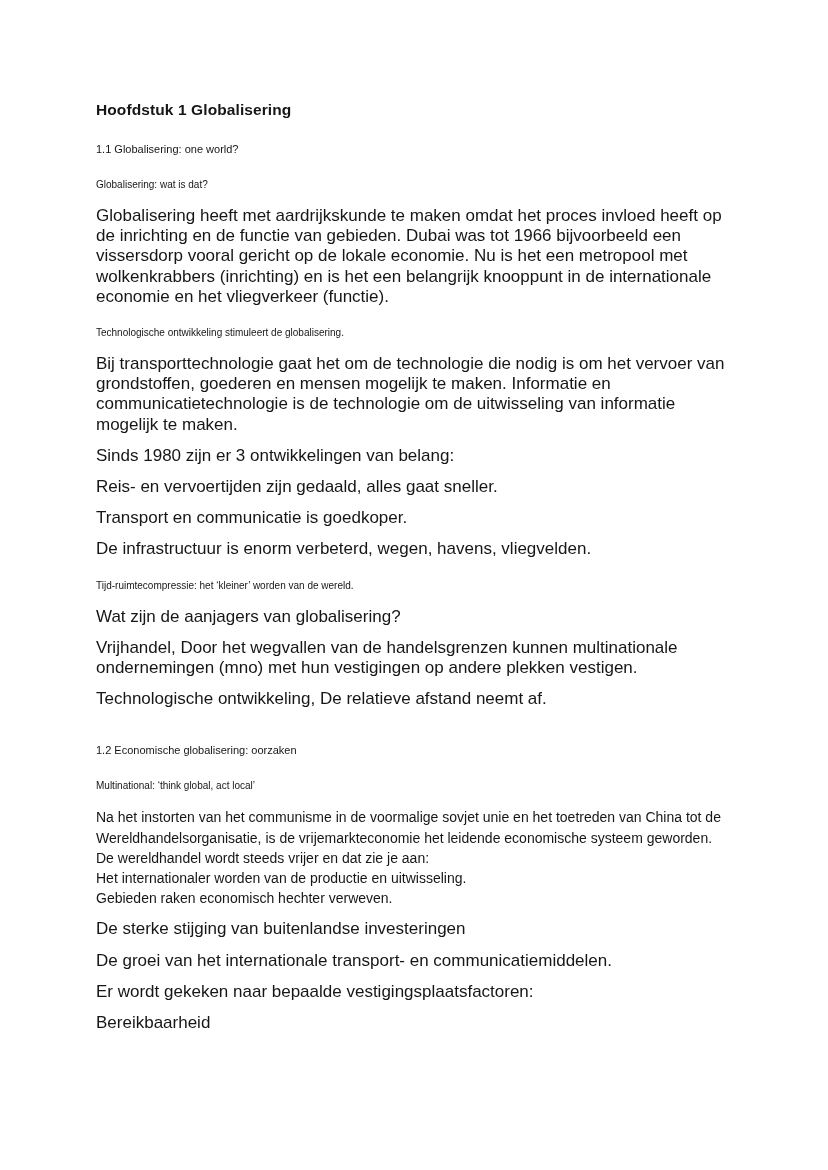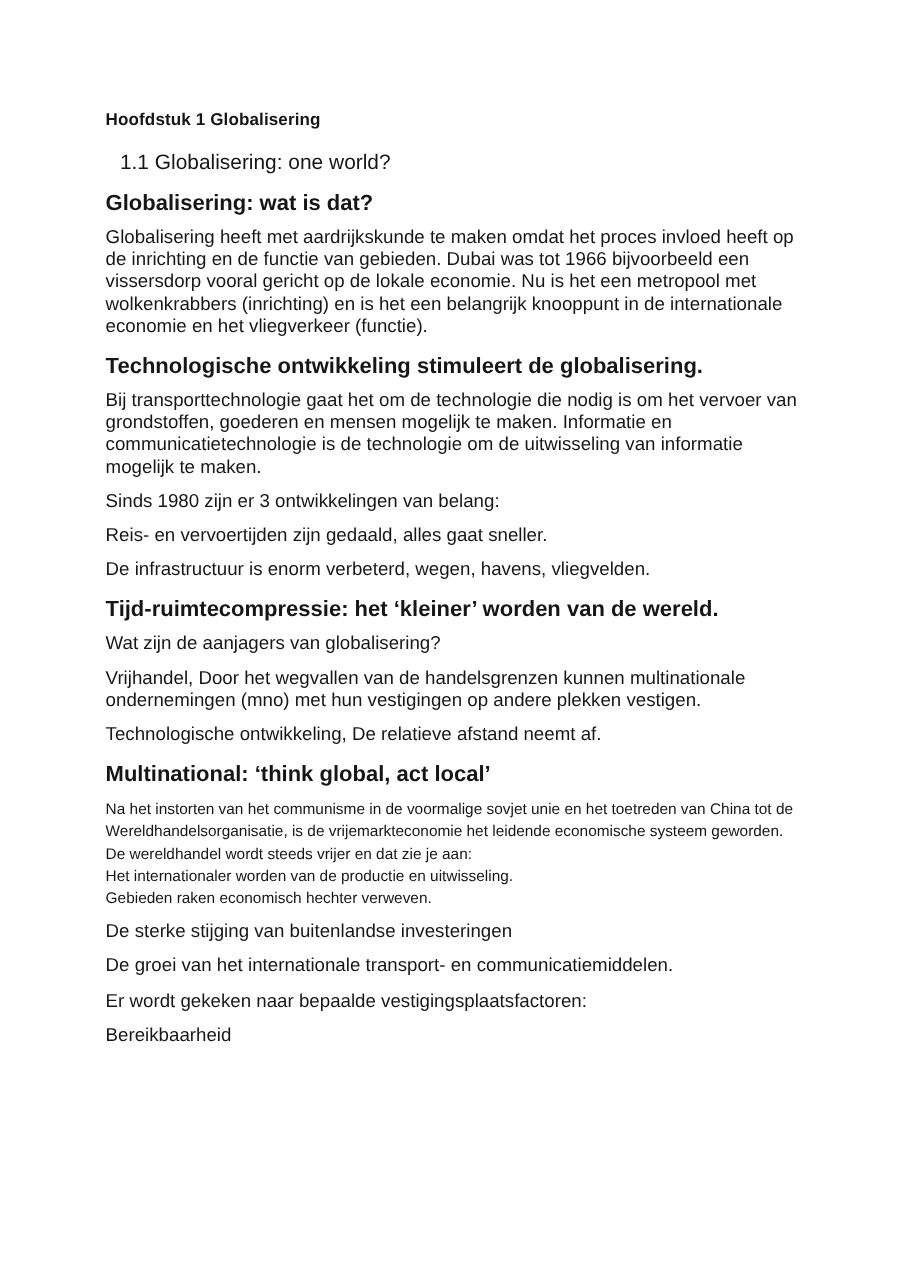--- a/index.html
+++ b/index.html
@@ -28,29 +28,29 @@
   
   .doc-title {
     font-size: 15.5px;
     font-weight: bold;
     line-height: 20px;
     margin: 0 0 19px 0;
     letter-spacing: 0.1px;
   }
   
   .section-line {
-    font-size: 19px;
+    font-size: 11px;
     font-weight: normal;
     line-height: 20px;
-    margin: 0 0 11px 13px;
+    margin: 0 0 11px 0;
   }
   
   .subheading {
-    font-size: 20px;
-    font-weight: bold;
+    font-size: 10px;
+    font-weight: normal;
     line-height: 20px;
     margin: 16px 0 11px 0;
   }
   
   .para {
     font-size: 17px;
     font-weight: normal;
     line-height: 20.2px;
     margin: 0 0 11px 0;
     text-align: left;
@@ -86,31 +86,33 @@
     <p class="para">Globalisering heeft met aardrijkskunde te maken omdat het proces invloed heeft op de inrichting en de functie van gebieden. Dubai was tot 1966 bijvoorbeeld een vissersdorp vooral gericht op de lokale economie. Nu is het een metropool met wolkenkrabbers (inrichting) en is het een belangrijk knooppunt in de internationale economie en het vliegverkeer (functie).</p>
 
     <h2 class="subheading">Technologische ontwikkeling stimuleert de globalisering.</h2>
 
     <p class="para">Bij transporttechnologie gaat het om de technologie die nodig is om het vervoer van grondstoffen, goederen en mensen mogelijk te maken. Informatie en communicatietechnologie is de technologie om de uitwisseling van informatie mogelijk te maken.</p>
 
     <p class="para">Sinds 1980 zijn er 3 ontwikkelingen van belang:</p>
 
     <p class="para">Reis- en vervoertijden zijn gedaald, alles gaat sneller.</p>
 
+    <p class="para">Transport en communicatie is goedkoper.</p>
 
     <p class="para">De infrastructuur is enorm verbeterd, wegen, havens, vliegvelden.</p>
 
     <h2 class="subheading">Tijd-ruimtecompressie: het ‘kleiner’ worden van de wereld.</h2>
 
     <p class="para">Wat zijn de aanjagers van globalisering?</p>
 
     <p class="para">Vrijhandel, Door het wegvallen van de handelsgrenzen kunnen multinationale ondernemingen (mno) met hun vestigingen op andere plekken vestigen.</p>
 
     <p class="para">Technologische ontwikkeling, De relatieve afstand neemt af.</p>
 
+    <div class="section-line section-gap">1.2 Economische globalisering: oorzaken</div>
 
     <h2 class="subheading">Multinational: ‘think global, act local’</h2>
 
     <div class="tight-block">Na het instorten van het communisme in de voormalige sovjet unie en het toetreden van China tot de Wereldhandelsorganisatie, is de vrijemarkteconomie het leidende economische systeem geworden. De wereldhandel wordt steeds vrijer en dat zie je aan:
 Het internationaler worden van de productie en uitwisseling.
 Gebieden raken economisch hechter verweven.</div>
 
 
 
     <p class="para">De sterke stijging van buitenlandse investeringen</p>

